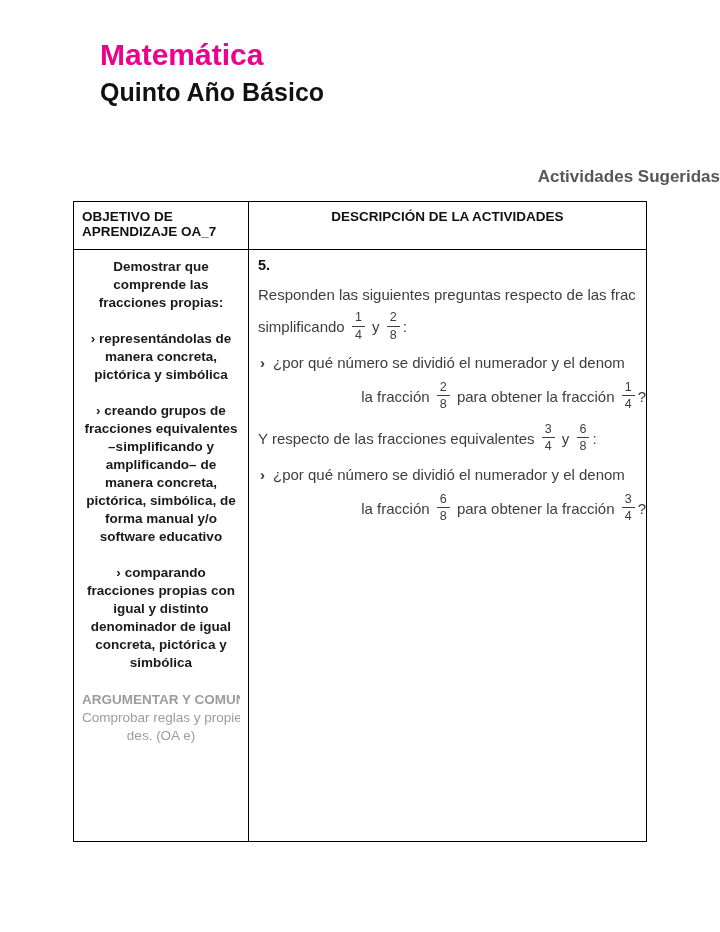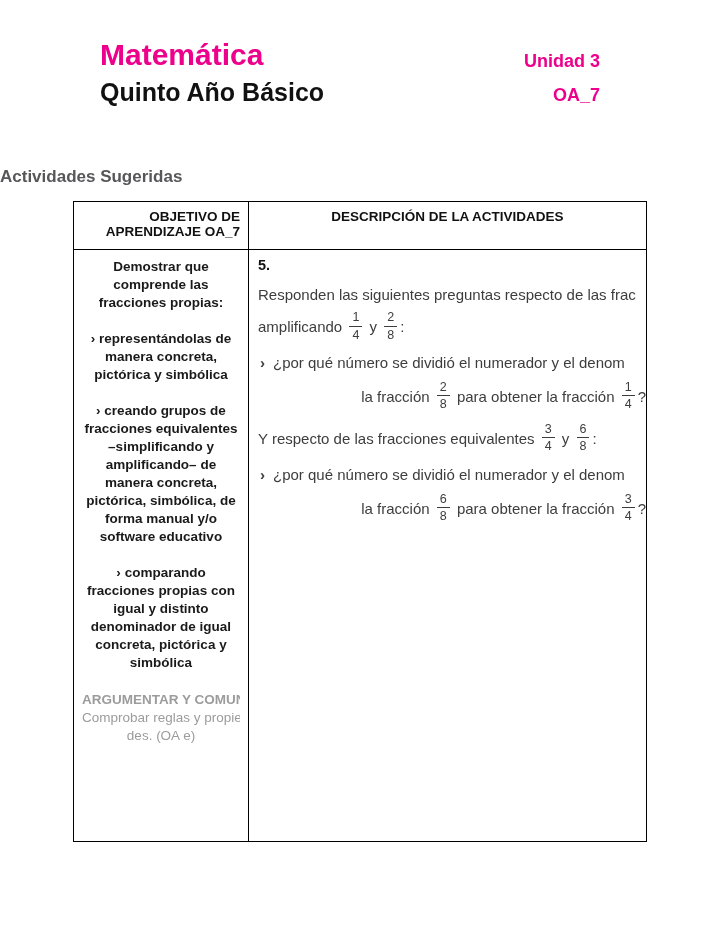--- a/index.html
+++ b/index.html
@@ -15,38 +15,38 @@
 
   
   .doc-header { display:flex; justify-content:space-between; padding:0 120px 0 100px; }
   .doc-title { color:#ec008c; font-size:30px; font-weight:bold; line-height:1.1; }
   .doc-subtitle { color:#111111; font-size:25px; font-weight:bold; margin-top:7px; }
   .header-right { text-align:right; padding-top:13px; }
   .unit-label { color:#ec008c; font-size:18px; font-weight:bold; }
   .oa-label { color:#ec008c; font-size:18px; font-weight:bold; margin-top:13px; }
 
   
-  .section-title { text-align:left; color:#57575a; font-size:17px; font-weight:bold; margin-top:60px; }
+  .section-title { text-align:right; color:#57575a; font-size:17px; font-weight:bold; margin-top:60px; }
 
   
   table.activities-table {
     border-collapse:collapse;
     width:573px;
     margin:14px auto 0 auto;
     table-layout:fixed;
   }
   .activities-table th, .activities-table td {
     border:1px solid #000;
     vertical-align:top;
     overflow:hidden;
   }
   .col-obj { width:175px; }
   .col-desc { width:398px; }
   .activities-table th { height:48px; font-size:13.5px; color:#111; }
-  th.obj-head { text-align:right; padding:7px 8px; }
+  th.obj-head { text-align:left; padding:7px 8px; }
   th.desc-head { text-align:center; padding:7px 0; }
   .activities-table td { height:592px; }
 
   
   td.obj-cell { padding:8px 8px 8px 8px; font-size:13.5px; font-weight:bold; line-height:18px; color:#1a1a1a;text-align:center; }
   .obj-para { margin-bottom:18px; }
   .obj-footer { margin-top:19px; color:#9c9c9c; }
   .obj-footer p { white-space:nowrap; overflow:hidden; line-height:18px; }
   .footer-title { font-weight:bold; }
   .footer-line { font-weight:normal; }
@@ -74,24 +74,20 @@
 </head>
 <body>
 
 <div class="page">
 
   <div class="doc-header">
     <div class="header-left">
       <div class="doc-title">Matemática</div>
       <div class="doc-subtitle">Quinto Año Básico</div>
     </div>
-    <div class="header-right">
-      <div class="unit-label">Unidad 3</div>
-      <div class="oa-label">OA_7</div>
-    </div>
   </div>
 
   <div class="section-title">Actividades Sugeridas</div>
 
   <table class="activities-table">
     <colgroup>
         <col class="col-obj">
         <col class="col-desc">
       </colgroup>
     <thead>
@@ -113,21 +109,21 @@
             <p class="footer-line">Comprobar reglas y propiedades.</p>
             <p class="footer-line">des. (OA e)</p>
           </div>
         </td>
 
         <td class="act-cell">
           <p class="act-number">5.</p>
 
           <div class="act-line line-plain"><span>Responden las siguientes preguntas respecto de las frac</span></div>
 
-          <div class="act-line line-frac"><span>amplificando</span> <span class="frac">
+          <div class="act-line line-frac"><span>simplificando</span> <span class="frac">
                 <span class="num">1</span>
                 <span class="den">4</span>
               </span> <span>y</span> <span class="frac">
                 <span class="num">2</span>
                 <span class="den">8</span>
               </span><span>:</span></div>
 
           <div class="act-line act-bullet"><span class="marker">›</span><span>¿por qué número se dividió el numerador y el denom</span></div>
 
           <div class="act-line line-frac indent"><span>la fracción</span> <span class="frac">

